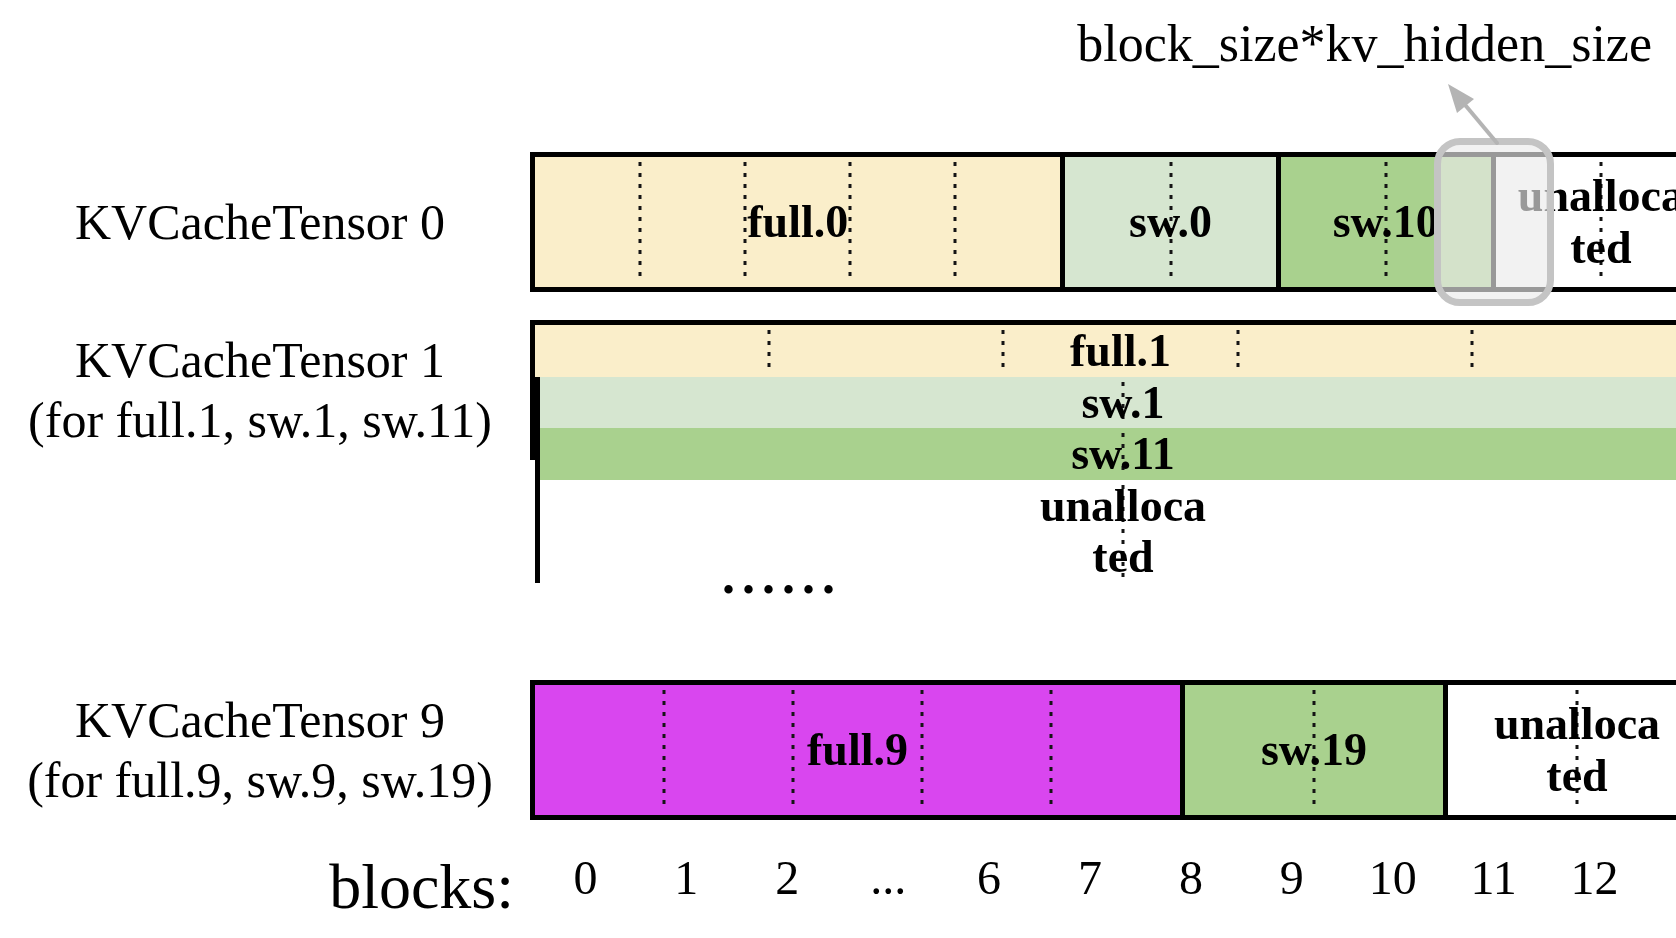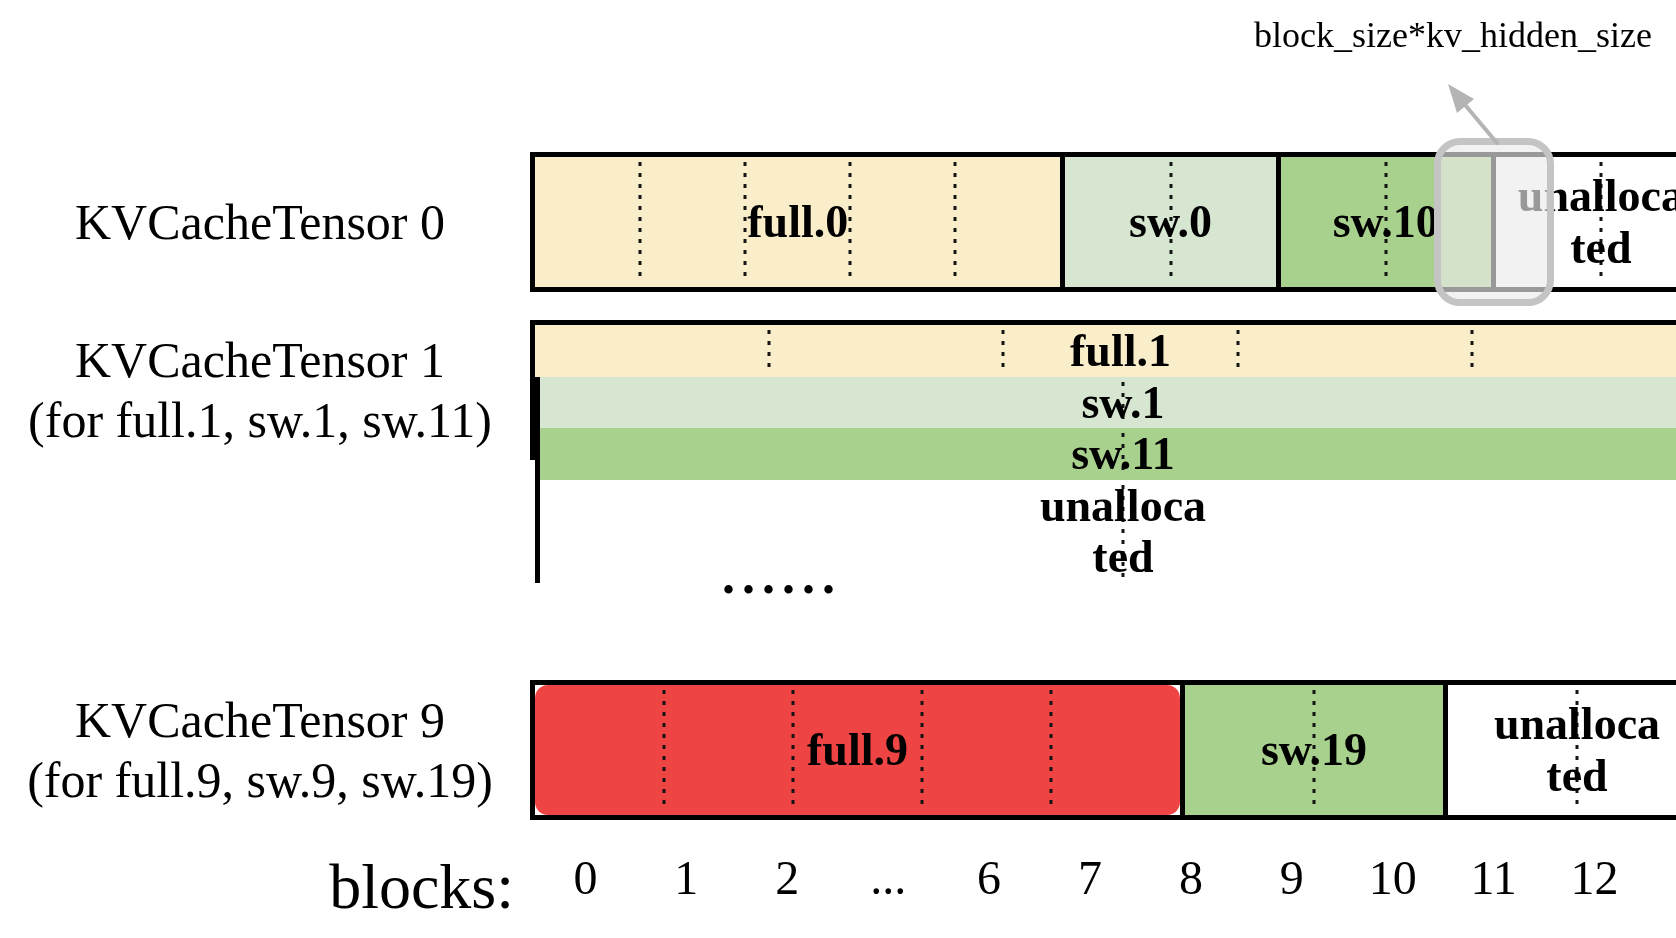--- a/index.html
+++ b/index.html
@@ -2,21 +2,21 @@
 <html><head>
 <meta charset="utf-8">
 <style>
   html,body { margin:0; padding:0; background:#ffffff; }
   .diagram {
     position:relative; width:1676px; height:938px; background:#ffffff;
     font-family:"Liberation Serif", serif; color:#000; overflow:hidden;
   }
   .annotation {
     position:absolute; top:14px; right:24px;
-    font-size:36px; white-space:nowrap;
+    font-size:52px; white-space:nowrap;
   }
   .arrow-svg { position:absolute; left:1420px; top:70px; z-index:6; }
 
   .row { position:absolute; left:0; width:100%; height:140px; }
   .row-label {
     position:absolute; left:20px; width:480px; height:100%;
     display:flex; flex-direction:column; justify-content:center;
     text-align:center; font-size:50px; line-height:1.2;
   }
   .bar {
@@ -128,21 +128,21 @@
           </div>
         </div>
   </div>
 
   <div class="row" style="top: 680px;">
     <div class="row-label">
       <div class="row-title">KVCacheTensor 9</div>
       <div class="row-subtitle">(for full.9, sw.9, sw.19)</div>
     </div>
     <div class="bar" style="border-color: rgb(0, 0, 0);">
-          <div class="segment" style="flex: 5 1 0%; background: #ef4444; border-radius: 13px;">
+          <div class="segment" style="flex: 5 1 0%; background: #d946ef;">
             <div class="cell-divider" style="left: 20%;"></div>
             <div class="cell-divider" style="left: 40%;"></div>
             <div class="cell-divider" style="left: 60%;"></div>
             <div class="cell-divider" style="left: 80%;"></div>
             <div class="segment-label">full.9</div>
           </div>
           <div class="segment" style="flex: 2 1 0%; background: rgb(169, 209, 142);">
             <div class="cell-divider" style="left: 50%;"></div>
             <div class="segment-label">sw.19</div>
           </div>

